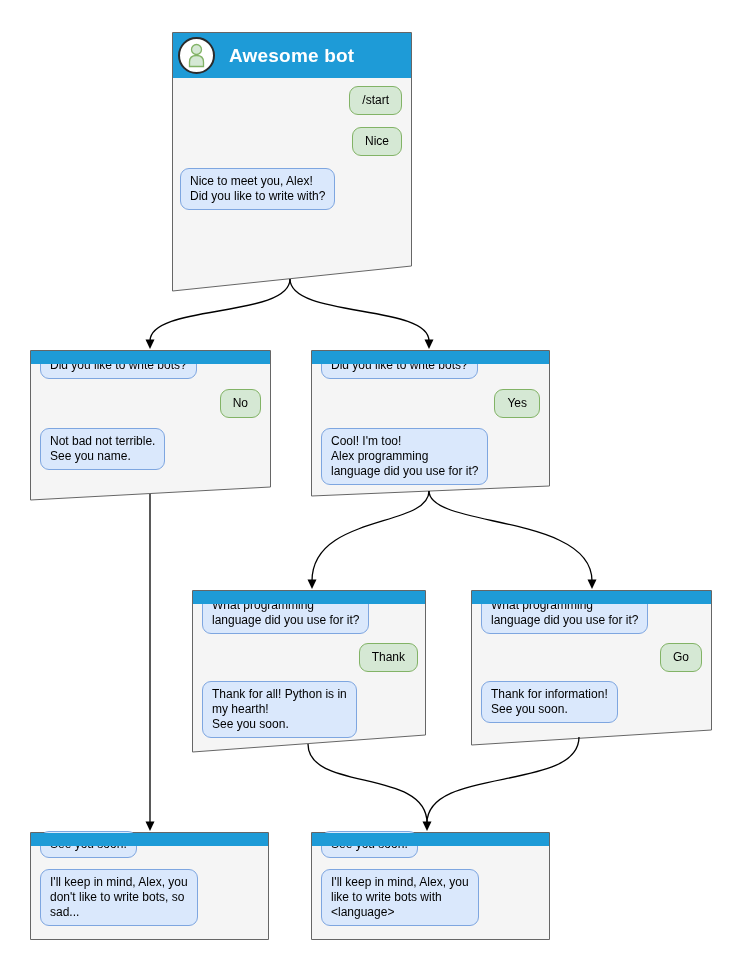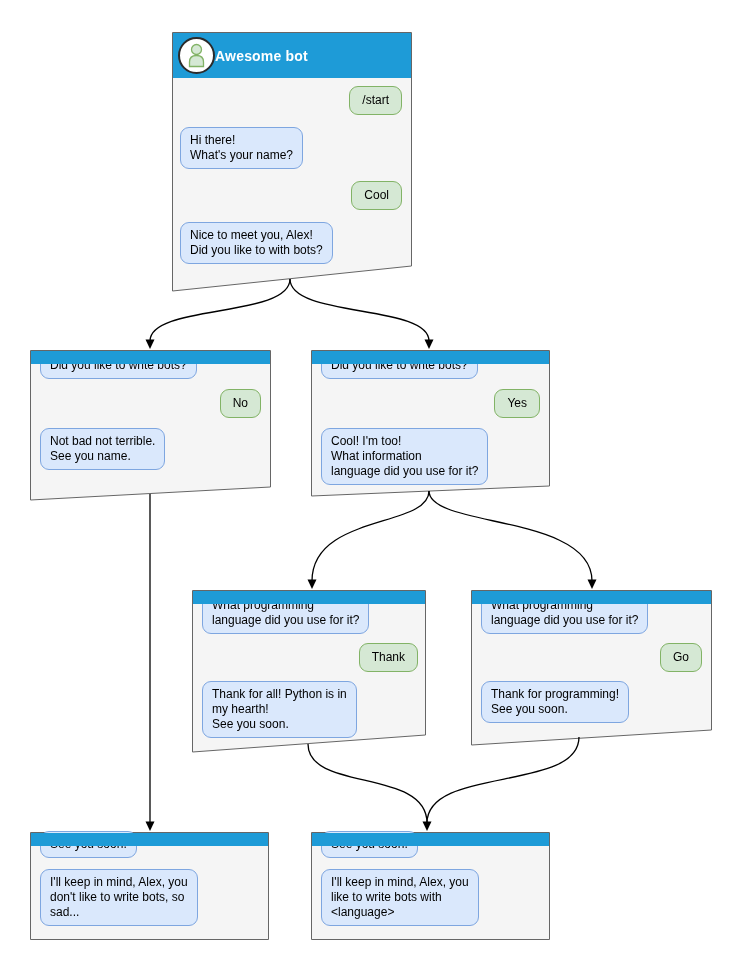--- a/index.html
+++ b/index.html
@@ -12,21 +12,21 @@
   .hdrA{left:173px;top:33px;width:238px;height:45px;display:flex;align-items:center;}
   .sB{left:31px;top:351px;width:239px;height:13px;}
   .sC{left:312px;top:351px;width:237px;height:13px;}
   .sD{left:193px;top:591px;width:232px;height:13px;}
   .sE{left:472px;top:591px;width:239px;height:13px;}
   .sF{left:31px;top:833px;width:237px;height:13px;}
   .sG{left:312px;top:833px;width:237px;height:13px;}
 
   .avatar{width:37px;height:37px;border-radius:50%;background:#ffffff;border:2px solid #2b2b2b;
           margin-left:5px;box-sizing:border-box;display:flex;align-items:center;justify-content:center;}
-  .win-title{color:#ffffff;font-weight:bold;font-size:14px;letter-spacing:.2px;}
+  .win-title{color:#ffffff;font-weight:bold;font-size:19px;margin-left:14px;letter-spacing:.2px;}
 
   
   .msgs{position:absolute;display:flex;flex-direction:column;z-index:1;justify-content:space-between;}
   .m0{left:180px;top:78px;width:222px;padding-top:8px;gap:12px;}
   .m1{left:40px;top:364px;width:221px;gap:10px;}
   .m2{left:321px;top:364px;width:219px;gap:10px;}
   .m3{left:202px;top:604px;width:216px;gap:9px;}
   .m4{left:481px;top:604px;width:221px;gap:9px;}
   .m5{left:40px;top:846px;width:219px;gap:11px;}
   .m6{left:321px;top:846px;width:219px;gap:11px;}
@@ -77,60 +77,58 @@
     <span class="avatar">
       <svg width="33" height="33" viewBox="0 0 33 33">
         <circle cx="16.5" cy="10.5" r="5" fill="#D5E8D4" stroke="#82B366" stroke-width="1.3"></circle>
         <path d="M9.5,27.5 L9.5,23 Q9.5,16.5 16.5,16.5 Q23.5,16.5 23.5,23 L23.5,27.5 Z" fill="#D5E8D4" stroke="#82B366" stroke-width="1.3"></path>
       </svg>
     </span>
     <span class="win-title">Awesome bot</span>
   </div>
   <div class="msgs m0">
     <div class="msg user">/start</div>
-    <div class="msg bot">Hi there!
-What's your name?</div>
-    <div class="msg user">Cool</div>
+    <div class="msg user">Nice</div>
     <div class="msg bot">Nice to meet you, Alex!
-Did you like to with bots?</div>
+Did you like to write with?</div>
   </div>
 
   <div class="strip sB"></div>
   <div class="msgs m1">
     <div class="msg bot">Did you like to write bots?</div>
     <div class="msg user">No</div>
     <div class="msg bot">Not bad not terrible.
 See you name.</div>
   </div>
 
   <div class="strip sC"></div>
   <div class="msgs m2">
     <div class="msg bot">Did you like to write bots?</div>
     <div class="msg user">Yes</div>
     <div class="msg bot">Cool! I'm too!
-What information
+Alex programming
 language did you use for it?</div>
   </div>
 
   <div class="strip sD"></div>
   <div class="msgs m3">
     <div class="msg bot">What programming
 language did you use for it?</div>
     <div class="msg user">Thank</div>
     <div class="msg bot">Thank for all! Python is in
 my hearth!
 See you soon.</div>
   </div>
 
   <div class="strip sE"></div>
   <div class="msgs m4">
     <div class="msg bot">What programming
 language did you use for it?</div>
     <div class="msg user">Go</div>
-    <div class="msg bot">Thank for programming!
+    <div class="msg bot">Thank for information!
 See you soon.</div>
   </div>
 
   <div class="strip sF"></div>
   <div class="msgs m5">
     <div class="msg bot">See you soon.</div>
     <div class="msg bot">I'll keep in mind, Alex, you
 don't like to write bots, so
 sad...</div>
   </div>

